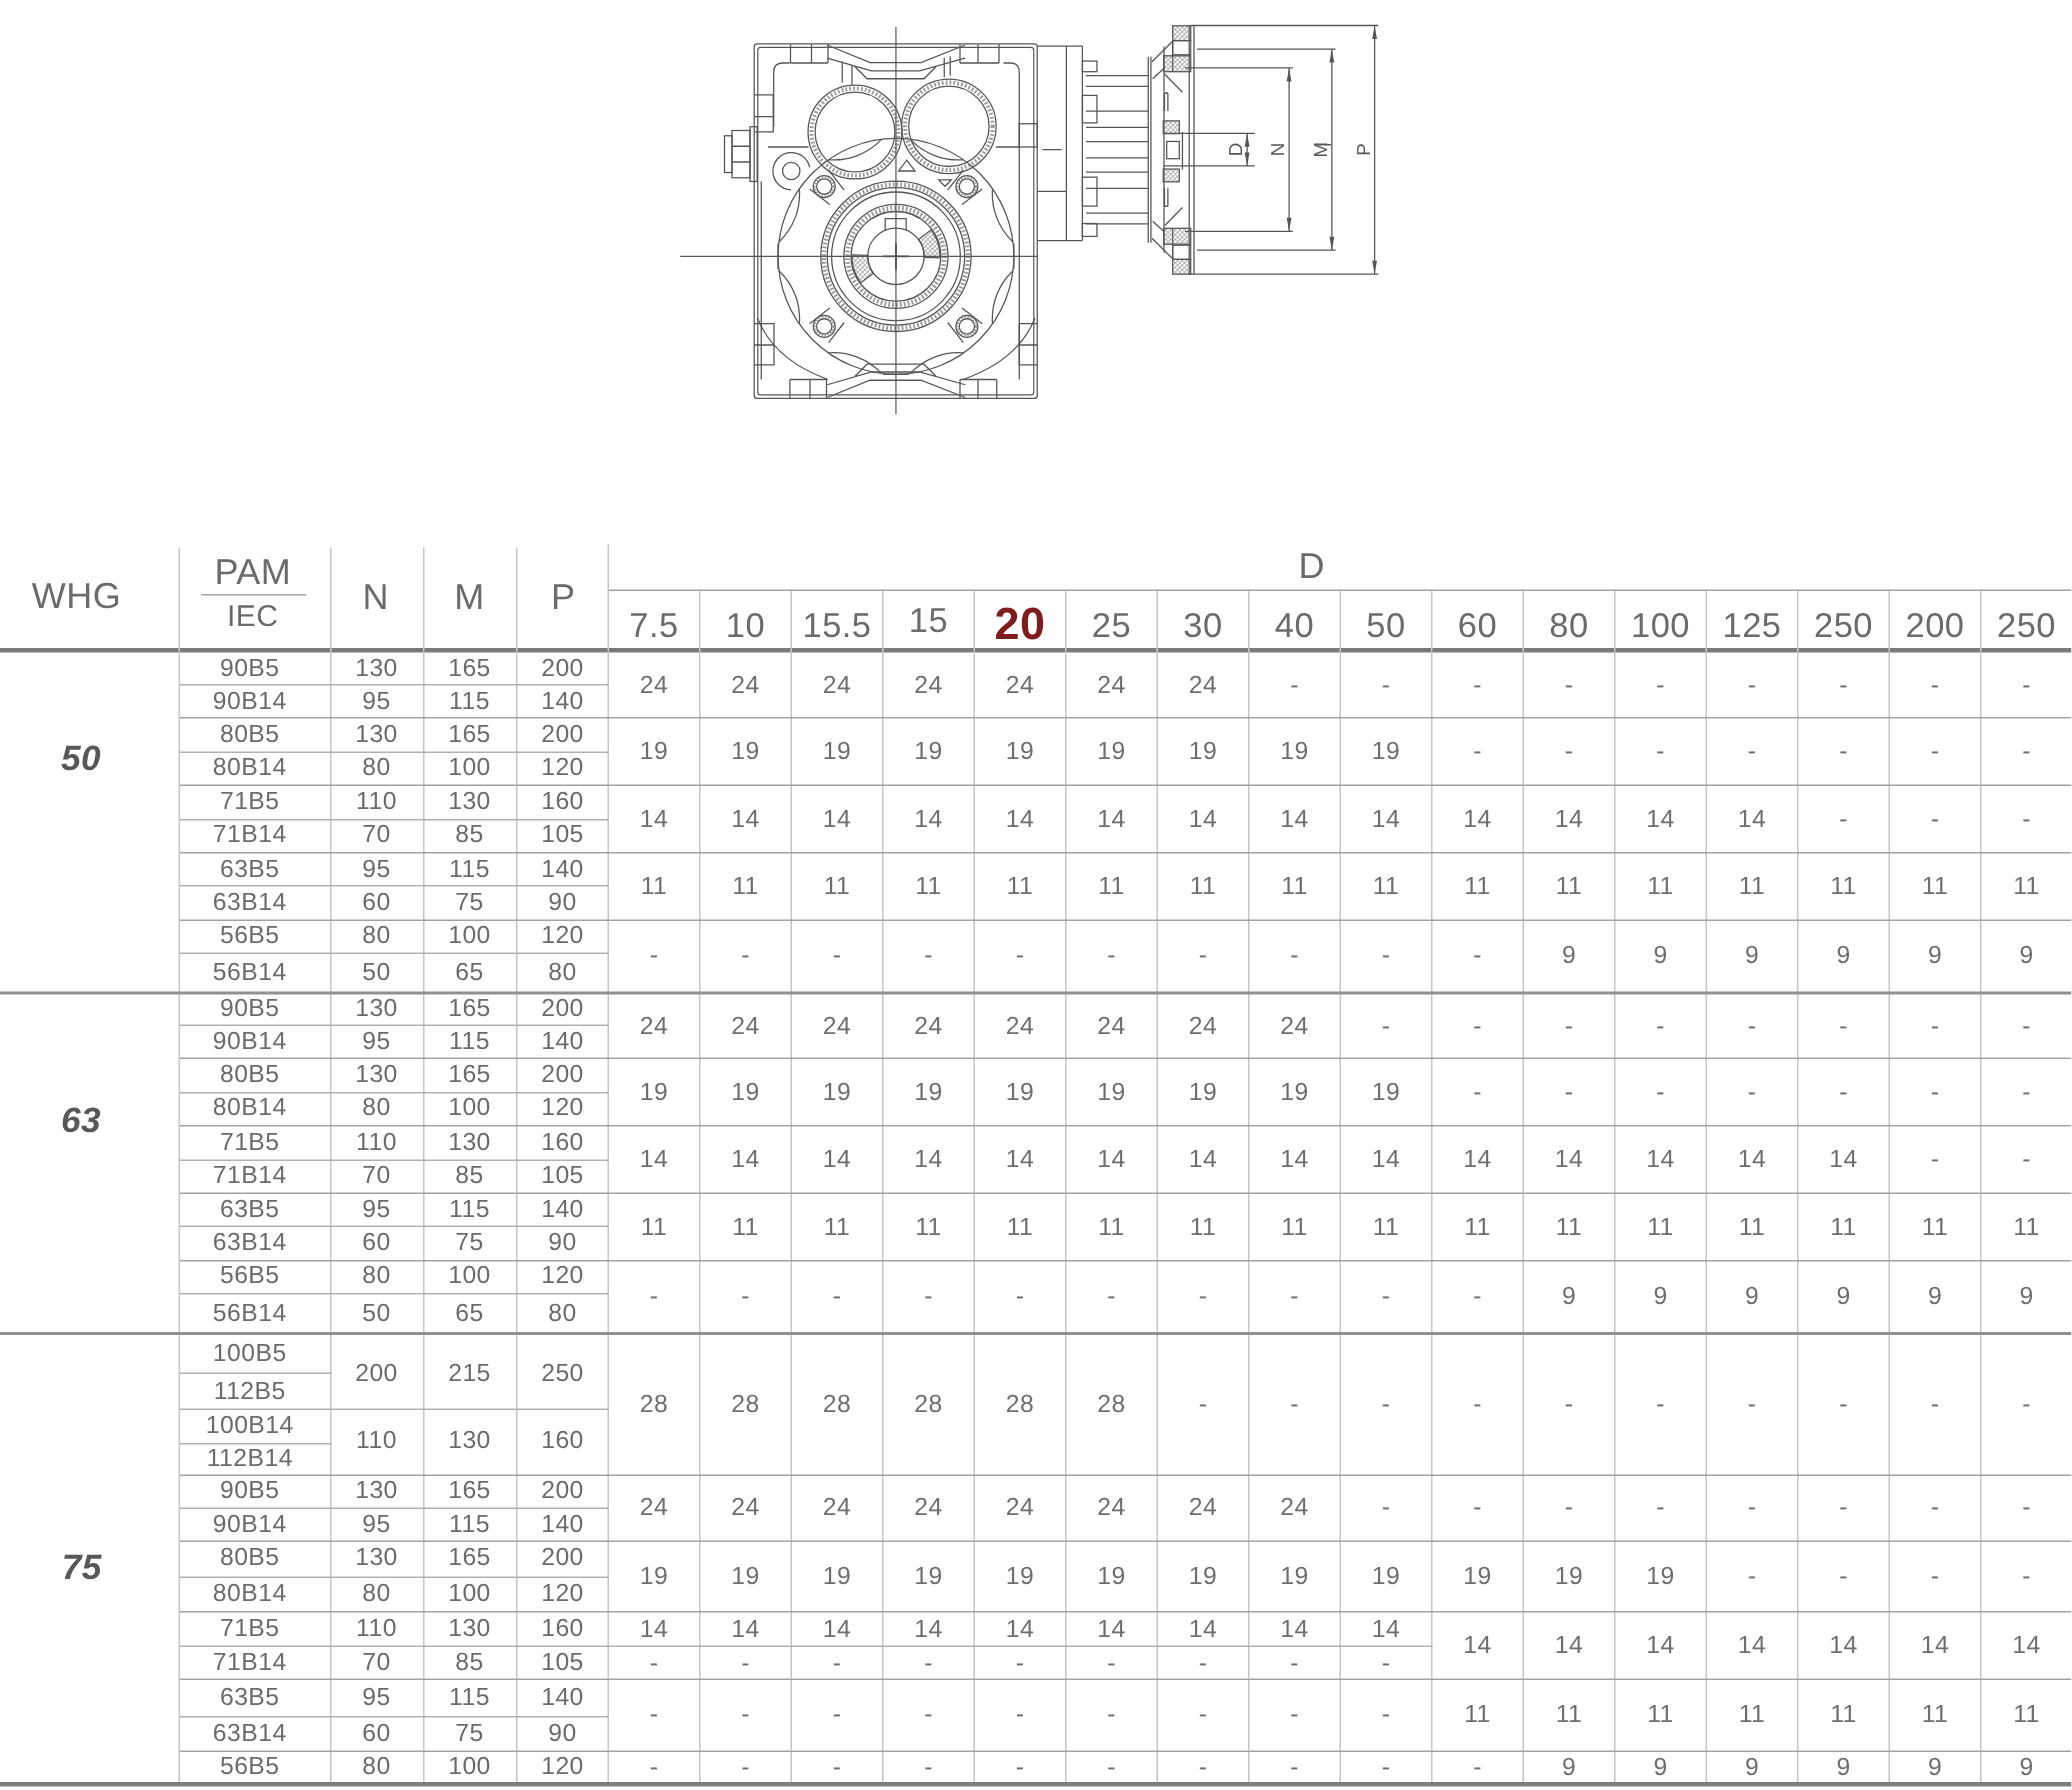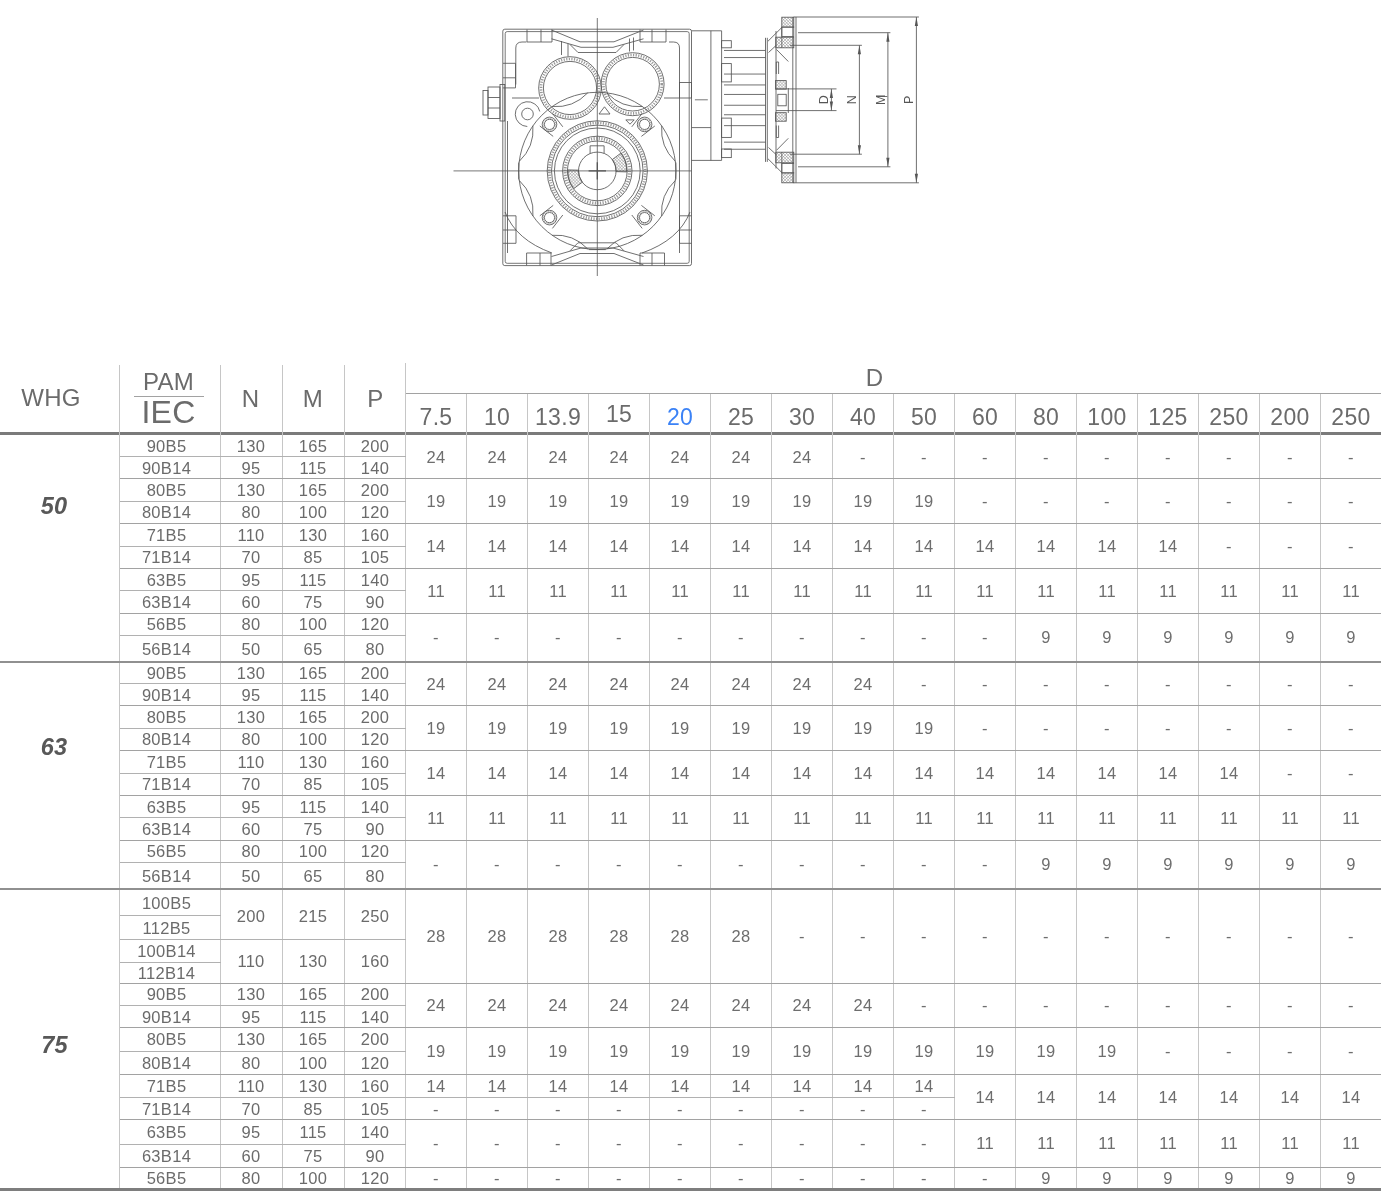--- a/index.html
+++ b/index.html
@@ -150,41 +150,41 @@
 </g>
     </svg>
   </div>
 
 <div class="t" style="left:51.0px;top:397.5px;font-size:24px;color:#6b6b6b;font-weight:normal;font-style:normal">WHG</div>
 
 <div class="t" style="left:168.5px;top:382.3px;font-size:24px;color:#6b6b6b;font-weight:normal;font-style:normal">PAM</div>
 
 <div class="hl" style="left:134.0px;top:395.50px;width:70.0px;height:1.0px;background:#a2a2a2"></div>
 
-<div class="t" style="left:168.5px;top:411.5px;font-size:32px;color:#6b6b6b;font-weight:normal;font-style:normal">IEC</div>
+<div class="t" style="left:168.5px;top:411.5px;font-size:20px;color:#6b6b6b;font-weight:normal;font-style:normal">IEC</div>
 
 <div class="t" style="left:250.5px;top:398.5px;font-size:24px;color:#6b6b6b;font-weight:normal;font-style:normal">N</div>
 
 <div class="t" style="left:313.0px;top:398.5px;font-size:24px;color:#6b6b6b;font-weight:normal;font-style:normal">M</div>
 
 <div class="t" style="left:375.5px;top:398.5px;font-size:24px;color:#6b6b6b;font-weight:normal;font-style:normal">P</div>
 
 <div class="t" style="left:874.5px;top:378.0px;font-size:24px;color:#6b6b6b;font-weight:normal;font-style:normal">D</div>
 
 <div class="hl" style="left:405.5px;top:393.10px;width:975.5px;height:1.0px;background:#a2a2a2"></div>
 
 <div class="t" style="left:436.0px;top:416.8px;font-size:23px;color:#6b6b6b;font-weight:normal;font-style:normal">7.5</div>
 
 <div class="t" style="left:497.0px;top:416.8px;font-size:23px;color:#6b6b6b;font-weight:normal;font-style:normal">10</div>
 
-<div class="t" style="left:558.0px;top:416.8px;font-size:23px;color:#6b6b6b;font-weight:normal;font-style:normal">13.9</div>
+<div class="t" style="left:558.0px;top:416.8px;font-size:23px;color:#6b6b6b;font-weight:normal;font-style:normal">15.5</div>
 
 <div class="t" style="left:619.0px;top:414px;font-size:23px;color:#6b6b6b;font-weight:normal;font-style:normal">15</div>
 
-<div class="t" style="left:680.0px;top:416.8px;font-size:23px;color:#3b82f6;font-weight:normal;font-style:normal">20</div>
+<div class="t" style="left:680.0px;top:416.8px;font-size:30px;color:#7f1d1d;font-weight:bold;font-style:normal">20</div>
 
 <div class="t" style="left:741.0px;top:416.8px;font-size:23px;color:#6b6b6b;font-weight:normal;font-style:normal">25</div>
 
 <div class="t" style="left:802.0px;top:416.8px;font-size:23px;color:#6b6b6b;font-weight:normal;font-style:normal">30</div>
 
 <div class="t" style="left:863.0px;top:416.8px;font-size:23px;color:#6b6b6b;font-weight:normal;font-style:normal">40</div>
 
 <div class="t" style="left:924.0px;top:416.8px;font-size:23px;color:#6b6b6b;font-weight:normal;font-style:normal">50</div>
 
 <div class="t" style="left:985.0px;top:416.8px;font-size:23px;color:#6b6b6b;font-weight:normal;font-style:normal">60</div>

